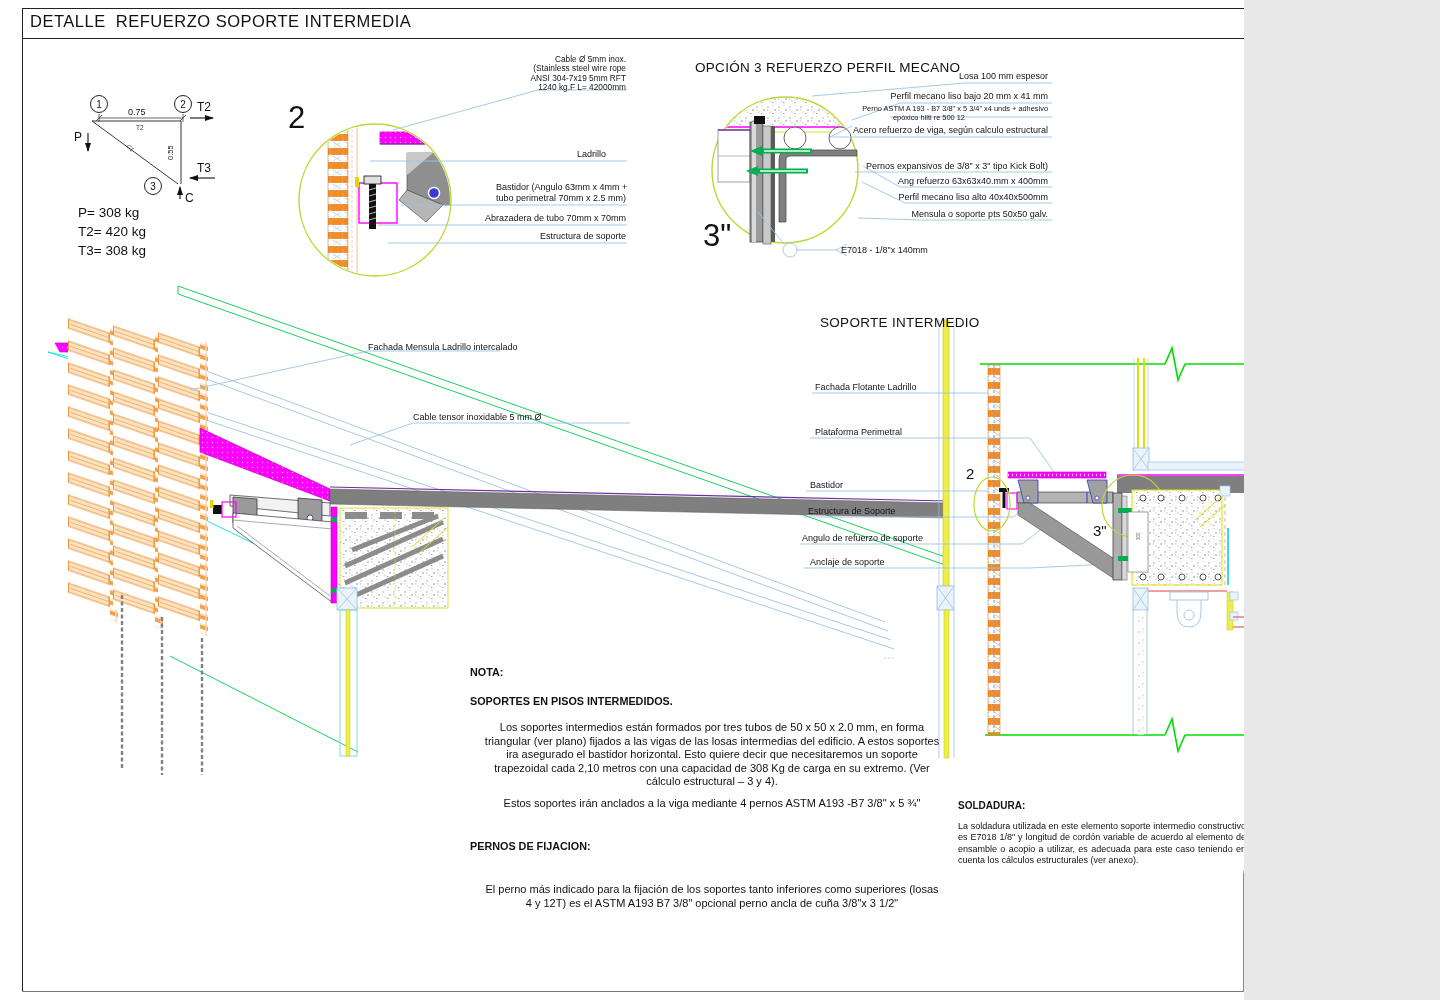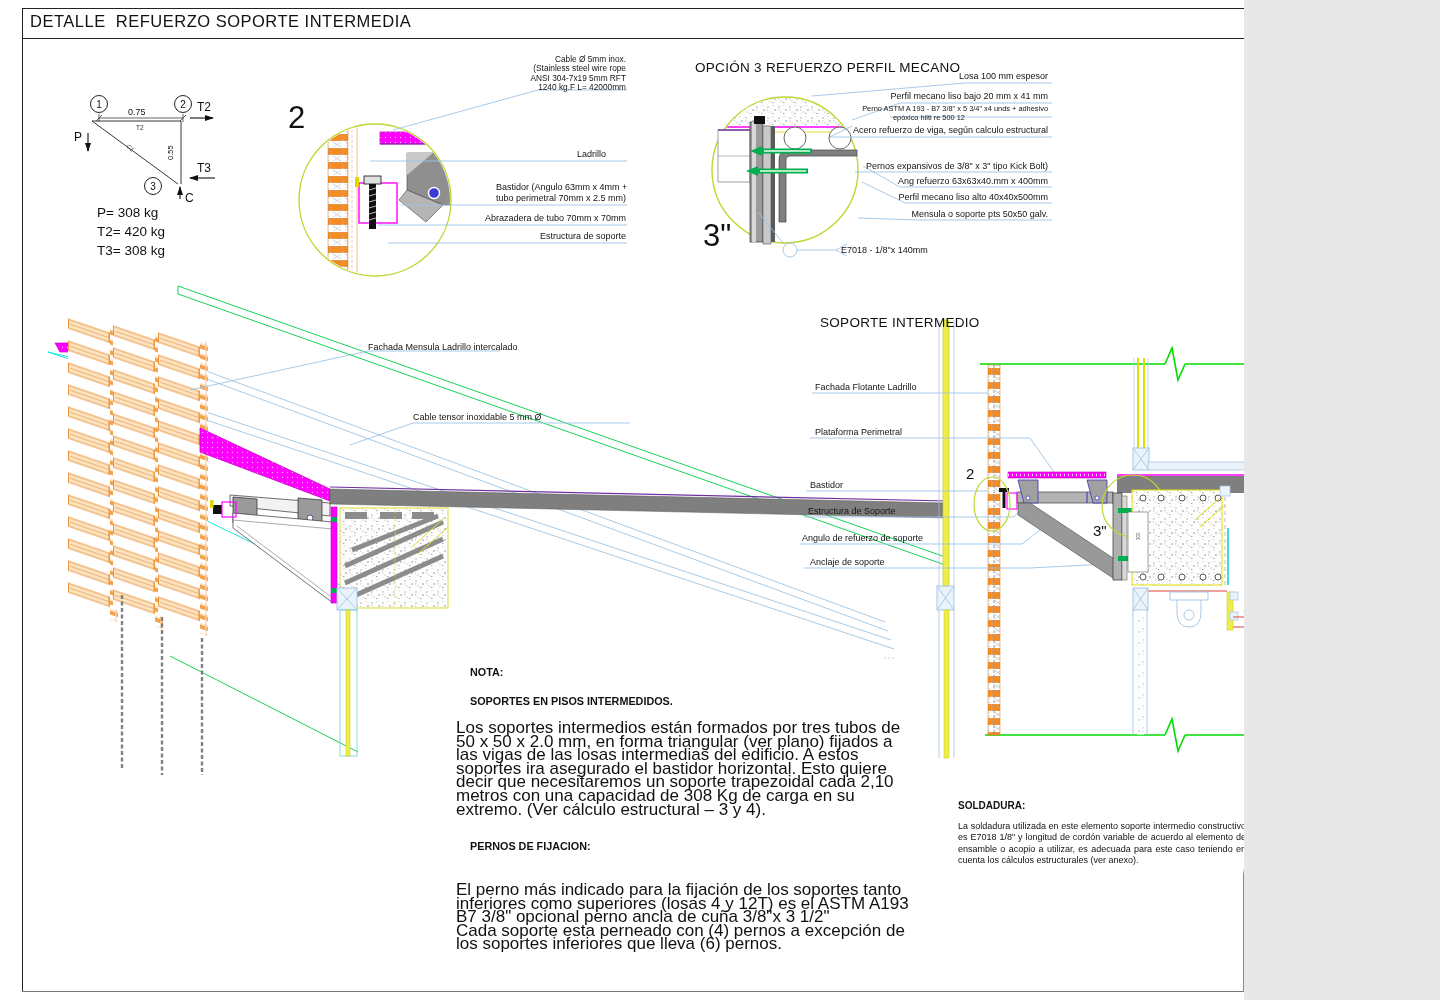--- a/index.html
+++ b/index.html
@@ -5,22 +5,22 @@
   html,body{margin:0;padding:0;background:#e8e8e8;}
   .sheet{position:relative;width:1244px;height:1000px;background:#ffffff;overflow:hidden;
          font-family:"Liberation Sans", sans-serif;color:#111;}
   .abs{position:absolute;}
   .line{position:absolute;background:#222;}
   .title{position:absolute;left:30px;top:12px;font-size:16.5px;letter-spacing:0.5px;white-space:pre;color:#111;}
   .co{position:absolute;font-size:9px;line-height:10.5px;color:#141414;}
   .co.r{text-align:right;}
   .bignum{position:absolute;font-size:31px;color:#111;}
   .sec-title{position:absolute;font-size:13.5px;color:#111;letter-spacing:0.3px;}
-  .results{position:absolute;left:78px;top:203px;font-size:13.5px;line-height:19px;color:#111;margin-left:19px;}
-  .notes{position:absolute;left:456px;width:456px;font-size:17px;line-height:13.6px;color:#111;}
+  .results{position:absolute;left:78px;top:203px;font-size:13.5px;line-height:19px;color:#111;}
+  .notes{position:absolute;left:484px;width:456px;font-size:11px;line-height:13.6px;color:#111;text-align:center;}
   .nhead{position:absolute;left:470px;font-size:10.8px;font-weight:bold;color:#111;}
   .sold-title{position:absolute;left:958px;top:800px;font-size:10px;font-weight:bold;}
   .sold-body{position:absolute;left:958px;top:821px;width:288px;font-size:9px;line-height:11.3px;text-align:justify;}
   .tb{position:absolute;left:1243px;top:858px;width:189px;height:132px;border:1px solid #8a8a8a;
       border-radius:16px 4px 0 0;background:#fff;box-shadow:3px 3px 0 #9a9a9a;}
   .tb-logo{height:49px;display:flex;align-items:center;padding-left:12px;}
   .logo-ring{width:30px;height:30px;border:2.5px solid #4a4a4a;border-radius:50%;display:flex;
              align-items:center;justify-content:center;font-weight:bold;font-size:19px;color:#4a4a4a;}
   .logo-text{font-weight:bold;font-size:16.5px;color:#3d3d3d;margin-left:6px;padding-left:5px;
              border-left:2px solid #d946ef;letter-spacing:0.3px;}
@@ -497,25 +497,25 @@
   <div class="co" style="left:815px;top:427px;width:160px;">Plataforma Perimetral</div>
   <div class="co" style="left:810px;top:480px;width:160px;">Bastidor</div>
   <div class="co" style="left:808px;top:506px;width:160px;">Estructura de Soporte</div>
   <div class="co" style="left:802px;top:533px;width:180px;">Angulo de refuerzo de soporte</div>
   <div class="co" style="left:810px;top:557px;width:160px;">Anclaje de soporte</div>
 
   <div class="nhead" style="top:666px;">NOTA:</div>
   <div class="nhead" style="top:695px;">SOPORTES EN PISOS INTERMEDIDOS.</div>
   <div class="notes" style="top:721px;">Los soportes intermedios están formados por tres tubos de 50 x 50 x 2.0 mm, en forma triangular (ver plano) fijados a las vigas de las losas intermedias del edificio. A estos soportes ira asegurado el bastidor horizontal. Esto quiere decir que necesitaremos un soporte trapezoidal cada 2,10 metros con una capacidad de  308 Kg de carga en  su extremo. (Ver cálculo estructural – 3 y 4).</div>
   <div class="notes" style="top:797px;">
+    <div>Estos soportes irán anclados a la viga mediante 4 pernos ASTM A193 -B7 3/8" x 5 ¾"</div>
   </div>
   <div class="nhead" style="top:840px;">PERNOS DE FIJACION:</div>
   <div class="notes" style="top:883px;">
     <div>El perno más indicado para la fijación de los soportes tanto inferiores como superiores (losas 4 y 12T) es el ASTM A193 B7 3/8" opcional perno ancla de cuña 3/8"x 3 1/2"</div>
-    <div>Cada soporte esta perneado con (4) pernos a excepción de los soportes inferiores que lleva (6) pernos.</div>
   </div>
 
   <div class="sold-title">SOLDADURA:</div>
   <div class="sold-body">La soldadura utilizada en este elemento soporte intermedio constructivo es E7018 1/8" y longitud de cordón variable de acuerdo al elemento de ensamble o acopio a utilizar, es adecuada para este caso teniendo en cuenta los cálculos estructurales (ver anexo).</div>
 
   <div class="tb">
     <div class="tb-logo">
       <span class="logo-ring">R</span>
       <span class="logo-text">Rolformados</span>
       <span class="logo-dot">●</span>

